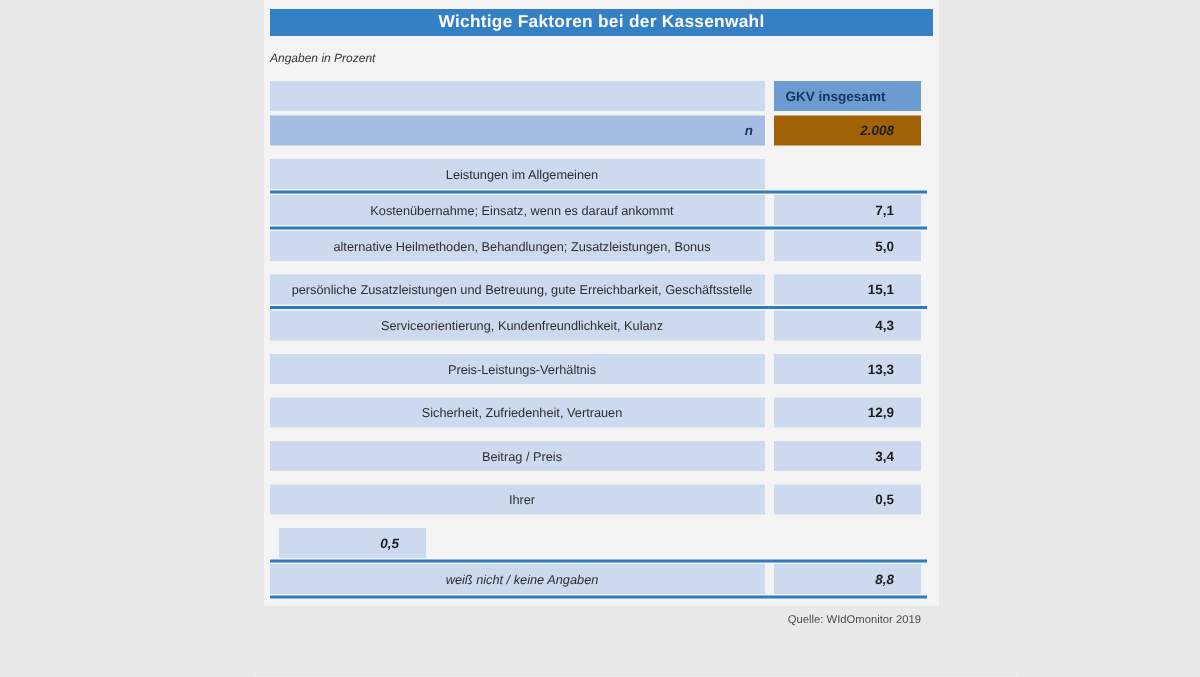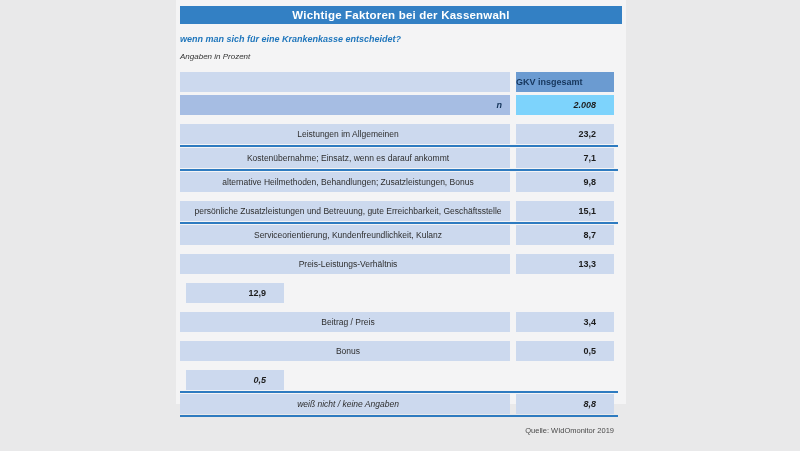--- a/index.html
+++ b/index.html
@@ -42,48 +42,47 @@
   }
   .colgap { width:6px; }
   .value-cell {
     width:98px; background:#ccd9ee;
     font-size:9px; color:#1c1c1c; font-weight:bold;
     text-align:right; padding-right:18px;
   }
   .header-row { margin-bottom:3px; }
   .header-value-cell {
     background:#6b9bd1; color:#16365c;
-    text-align:left; padding-right:16px;
+    text-align:center; padding-right:16px;
     font-size:9px; font-weight:bold;
   }
   .n-row { margin-bottom:9px; }
   .n-row .label-cell {
     background:#a6bde3; text-align:right; padding-right:8px;
     font-style:italic; font-weight:bold; color:#16365c; font-size:9px;
   }
-  .n-row .value-cell { background:#7dd3fc; font-style:italic; }
+  .n-row .value-cell { background:#a16207; font-style:italic; }
   .group { margin-bottom:9px; }
   .divider { height:2px; background:#2e7bc0; margin:1px 0; width:438px; }
   .italic-group .label-cell, .italic-group .value-cell { font-style:italic; }
   .source {
     text-align:right; margin:6px 12px 0 0;
     font-size:7.5px; color:#4a4a4a;
   }
 </style>
 </head>
 <body>
 
 <div class="panel">
 
   <div class="title-bar">
     <span>Wichtige Faktoren bei der Kassenwahl</span>
   </div>
 
   <div class="question">
-    <div>wenn man sich für eine Krankenkasse entscheidet?</div>
   </div>
 
   <div class="note">Angaben in Prozent</div>
 
   <div class="table">
 
     <div class="row header-row">
       <div class="cell label-cell"></div>
       <div class="colgap"></div>
       <div class="cell value-cell header-value-cell">GKV insgesamt</div>
@@ -92,76 +91,76 @@
     <div class="row n-row">
       <div class="cell label-cell">n</div>
       <div class="colgap"></div>
       <div class="cell value-cell">2.008</div>
     </div>
 
     <div class="group">
       <div class="row">
         <div class="cell label-cell">Leistungen im Allgemeinen</div>
         <div class="colgap"></div>
-        <div class="cell value-cell">23,2</div>
       </div>
       <div class="divider"></div>
       <div class="row">
         <div class="cell label-cell">Kostenübernahme; Einsatz, wenn es darauf ankommt</div>
         <div class="colgap"></div>
         <div class="cell value-cell">7,1</div>
       </div>
       <div class="divider"></div>
       <div class="row">
         <div class="cell label-cell">alternative Heilmethoden, Behandlungen; Zusatzleistungen, Bonus</div>
         <div class="colgap"></div>
-        <div class="cell value-cell">9,8</div>
+        <div class="cell value-cell">5,0</div>
       </div>
     </div>
 
     <div class="group">
       <div class="row">
         <div class="cell label-cell">persönliche Zusatzleistungen und Betreuung, gute Erreichbarkeit, Geschäftsstelle</div>
         <div class="colgap"></div>
         <div class="cell value-cell">15,1</div>
       </div>
       <div class="divider"></div>
       <div class="row">
         <div class="cell label-cell">Serviceorientierung, Kundenfreundlichkeit, Kulanz</div>
         <div class="colgap"></div>
-        <div class="cell value-cell">8,7</div>
+        <div class="cell value-cell">4,3</div>
       </div>
     </div>
 
     <div class="group">
       <div class="row">
         <div class="cell label-cell">Preis-Leistungs-Verhältnis</div>
         <div class="colgap"></div>
         <div class="cell value-cell">13,3</div>
       </div>
     </div>
 
     <div class="group">
       <div class="row">
+        <div class="cell label-cell">Sicherheit, Zufriedenheit, Vertrauen</div>
         <div class="colgap"></div>
         <div class="cell value-cell">12,9</div>
       </div>
     </div>
 
     <div class="group">
       <div class="row">
         <div class="cell label-cell">Beitrag / Preis</div>
         <div class="colgap"></div>
         <div class="cell value-cell">3,4</div>
       </div>
     </div>
 
     <div class="group">
       <div class="row">
-        <div class="cell label-cell">Bonus</div>
+        <div class="cell label-cell">Ihrer</div>
         <div class="colgap"></div>
         <div class="cell value-cell">0,5</div>
       </div>
     </div>
 
     <div class="group italic-group">
       <div class="row">
         <div class="colgap"></div>
         <div class="cell value-cell">0,5</div>
       </div>

